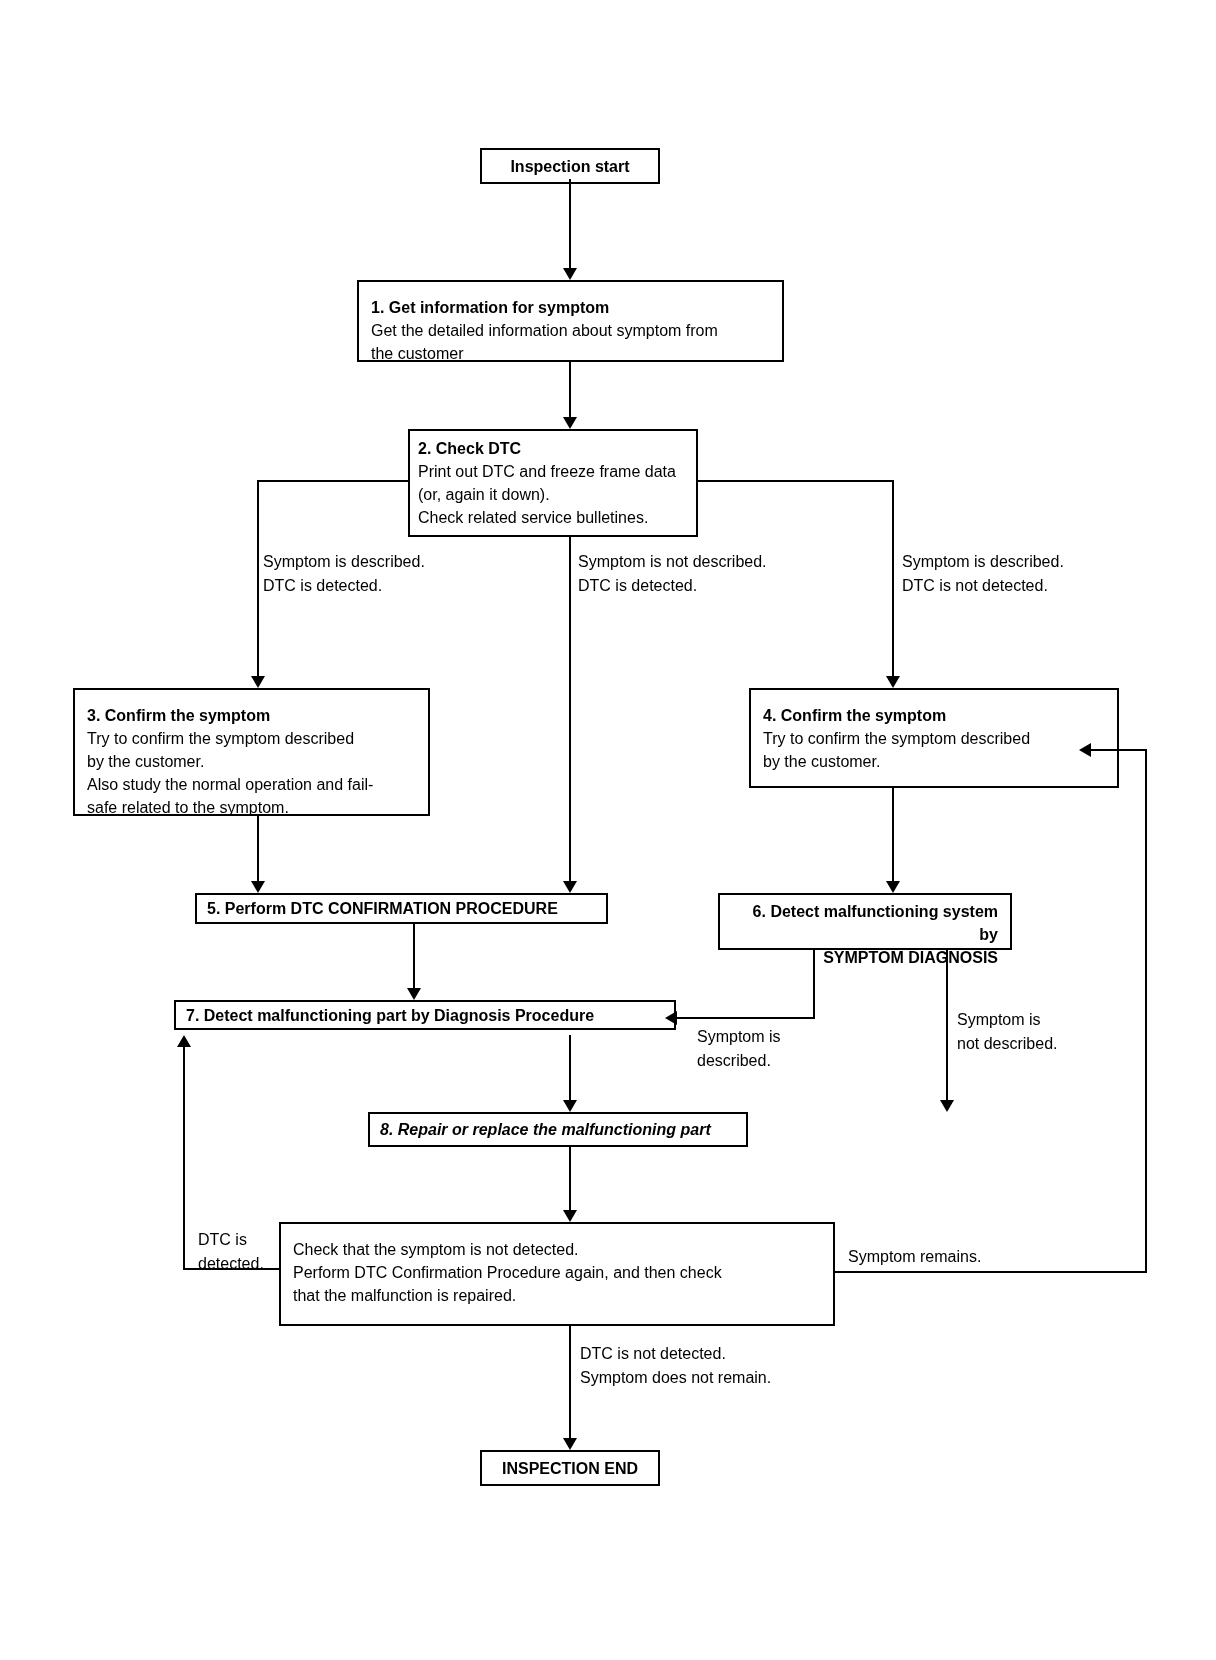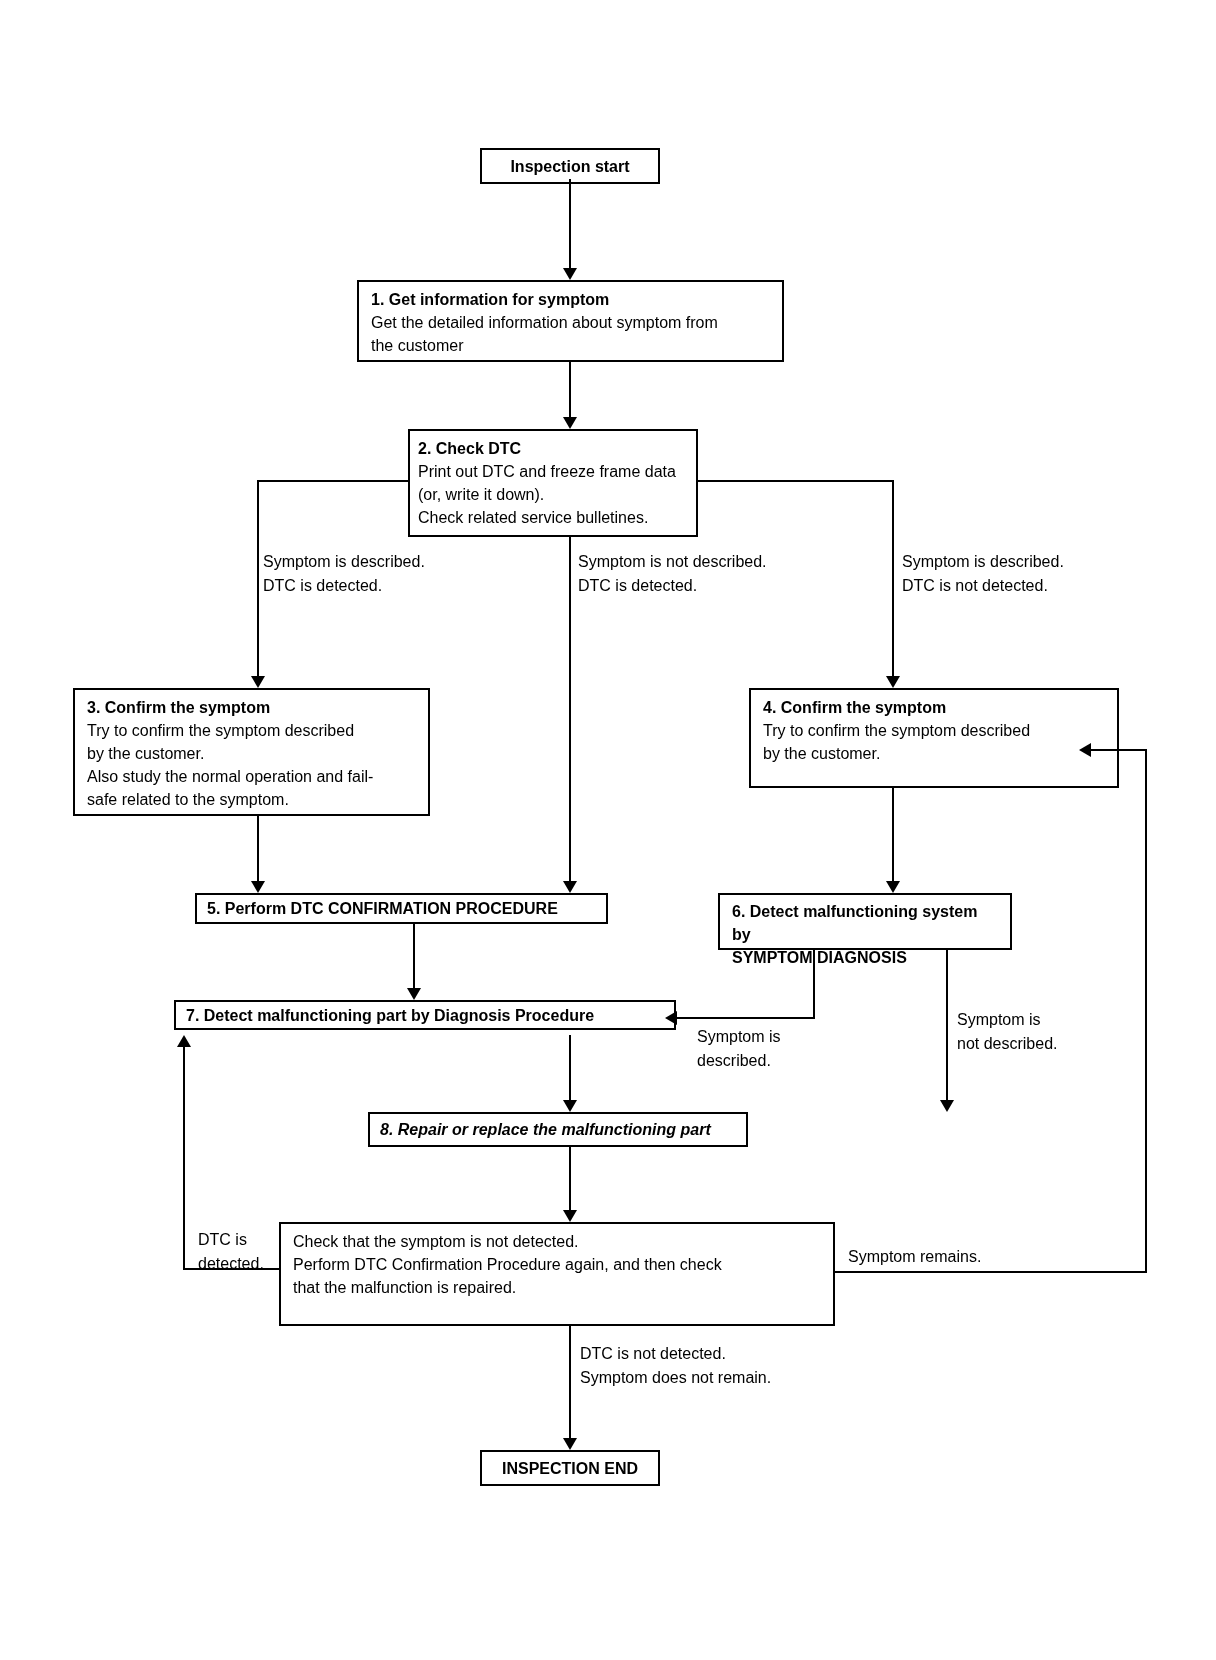--- a/index.html
+++ b/index.html
@@ -4,21 +4,21 @@
 <style>
   * { margin:0; padding:0; box-sizing:border-box; }
   html,body { background:#ffffff; }
   .canvas {
     position:relative; width:1216px; height:1660px; background:#ffffff;
     font-family:"Liberation Sans", sans-serif; color:#000; font-size:16px;
     overflow:hidden;
   }
   .node {
     position:absolute; border:2px solid #000; background:#fff;
-    padding:6px 12px; line-height:23px;
+    padding:14px 12px; line-height:23px;
   }
   .node .title { font-weight:bold; white-space:pre-line; }
   .node .body  { white-space:pre-line; }
   .terminal {
     display:flex; align-items:center; justify-content:center;
     font-weight:bold; padding:16px;
   }
   .single {
     display:flex; align-items:center;
     font-weight:bold; padding:0 6px 0 10px; white-space:nowrap;text-align:right;
@@ -48,21 +48,21 @@
 
   <div class="node" style="left:357px;top:280px;width:427px;height:82px;">
     <div class="title">1. Get information for symptom</div>
     <div class="body">Get the detailed information about symptom from
 the customer</div>
   </div>
 
   <div class="node" style="left:408px;top:429px;width:290px;height:108px;padding:6px 8px;">
     <div class="title">2. Check DTC</div>
     <div class="body">Print out DTC and freeze frame data
-(or, write it down).
+(or, again it down).
 Check related service bulletines.</div>
   </div>
 
   <div class="node" style="left:73px;top:688px;width:357px;height:128px;">
     <div class="title">3. Confirm the symptom</div>
     <div class="body">Try to confirm the symptom described
 by the customer.
 Also study the normal operation and fail-
 safe related to the symptom.</div>
   </div>
@@ -70,21 +70,21 @@
   <div class="node" style="left:709px;top:688px;width:370px;height:100px;margin-left:40px;">
     <div class="title">4. Confirm the symptom</div>
     <div class="body">Try to confirm the symptom described
 by the customer.</div>
   </div>
 
   <div class="node single" style="left:195px;top:893px;width:413px;height:31px;">
     <span>5. Perform DTC CONFIRMATION PROCEDURE</span>
   </div>
 
-  <div class="node" style="left:718px;top:893px;width:294px;height:57px;padding:5px 12px;">
+  <div class="node" style="left:718px;top:893px;width:294px;height:57px;padding:5px 12px;text-align:right;">
     <div class="multibold">6. Detect malfunctioning system by
 SYMPTOM DIAGNOSIS</div>
   </div>
 
   <div class="node single" style="left:174px;top:1000px;width:502px;height:30px;">
     <span>7. Detect malfunctioning part by Diagnosis Procedure</span>
   </div>
 
   <div class="node single" style="left:368px;top:1112px;width:380px;height:35px;font-style:italic;">
     <span>8. Repair or replace the malfunctioning part</span>

